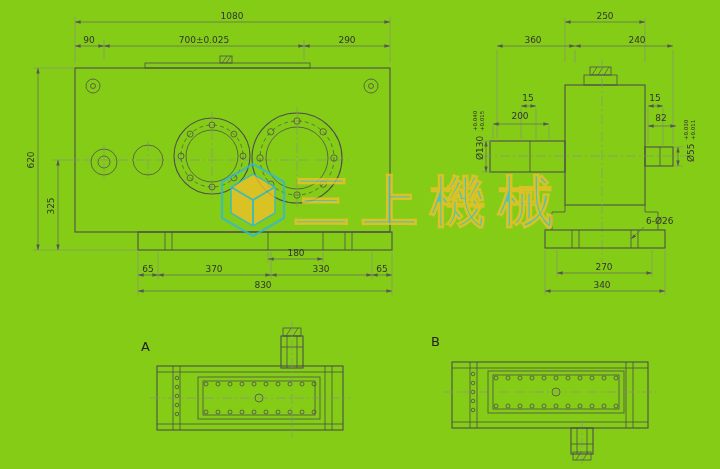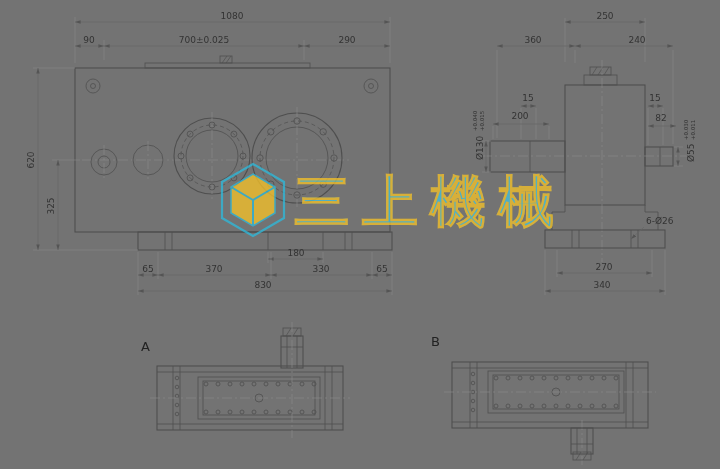--- a/index.html
+++ b/index.html
@@ -1,16 +1,16 @@
 <!DOCTYPE html>
 <html><head>
 <meta charset="utf-8">
 <style>
   html,body{margin:0;padding:0;background:#fff;}
-  .canvas{position:relative;width:720px;height:469px;background:#737373;overflow:hidden;
+  .canvas{position:relative;width:720px;height:469px;background:#84cc16;overflow:hidden;
           font-family:"DejaVu Sans",sans-serif;}
   svg{display:block;}
   .ln{stroke:#4f4f4f;stroke-width:1.1;fill:none}
   .l2{stroke:#4f4f4f;stroke-width:0.8;fill:none}
   .cl{stroke:#8f8f8f;stroke-width:0.6;fill:none;stroke-dasharray:10 3 2 3}
   .bc{stroke:#4f4f4f;stroke-width:0.7;fill:none;stroke-dasharray:4 3}
   .ext{stroke:#8c8c8c;stroke-width:0.6;fill:none}
   .dim{stroke:#666;stroke-width:0.7;fill:none}
   .hl{stroke:#4f4f4f;stroke-width:0.7;fill:none}
   text.d{font-family:"DejaVu Sans",sans-serif;font-size:9px;fill:#333}

